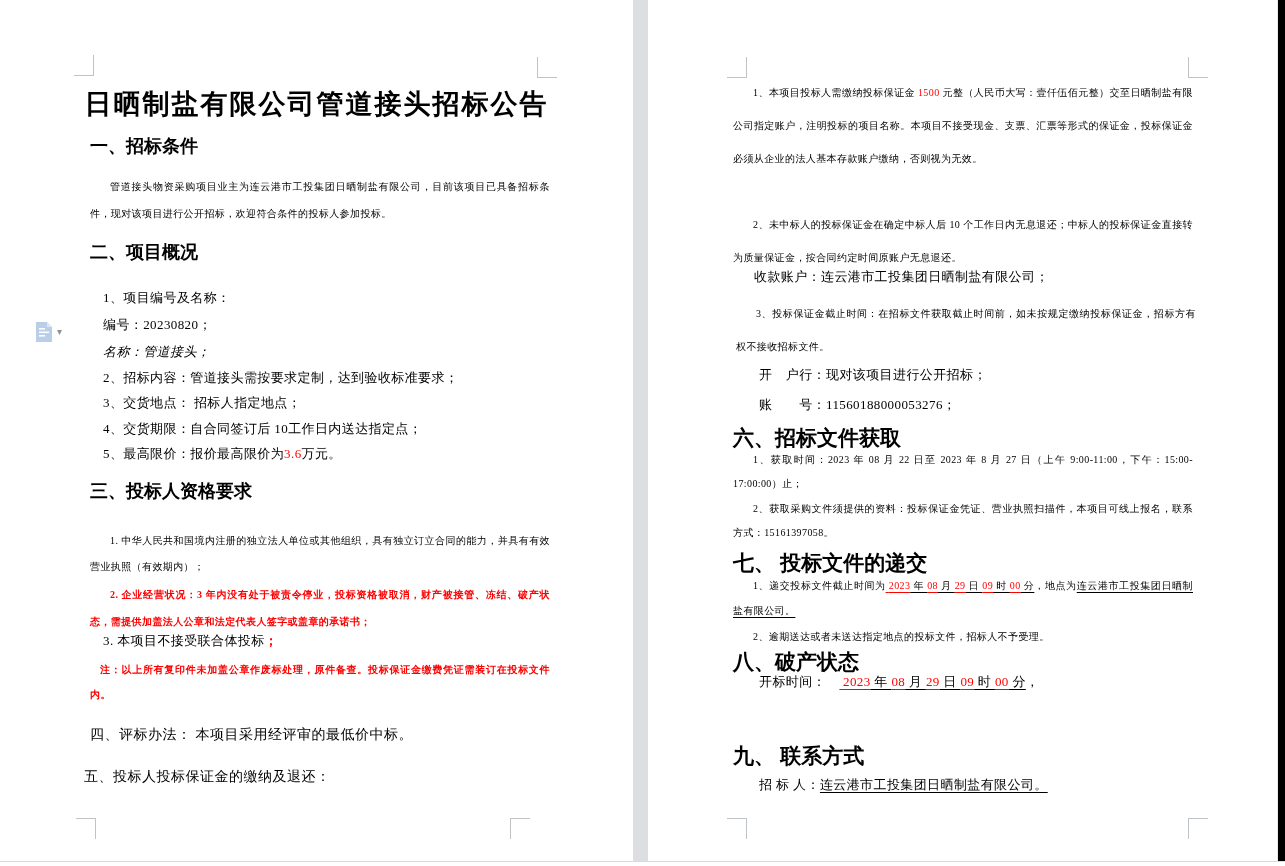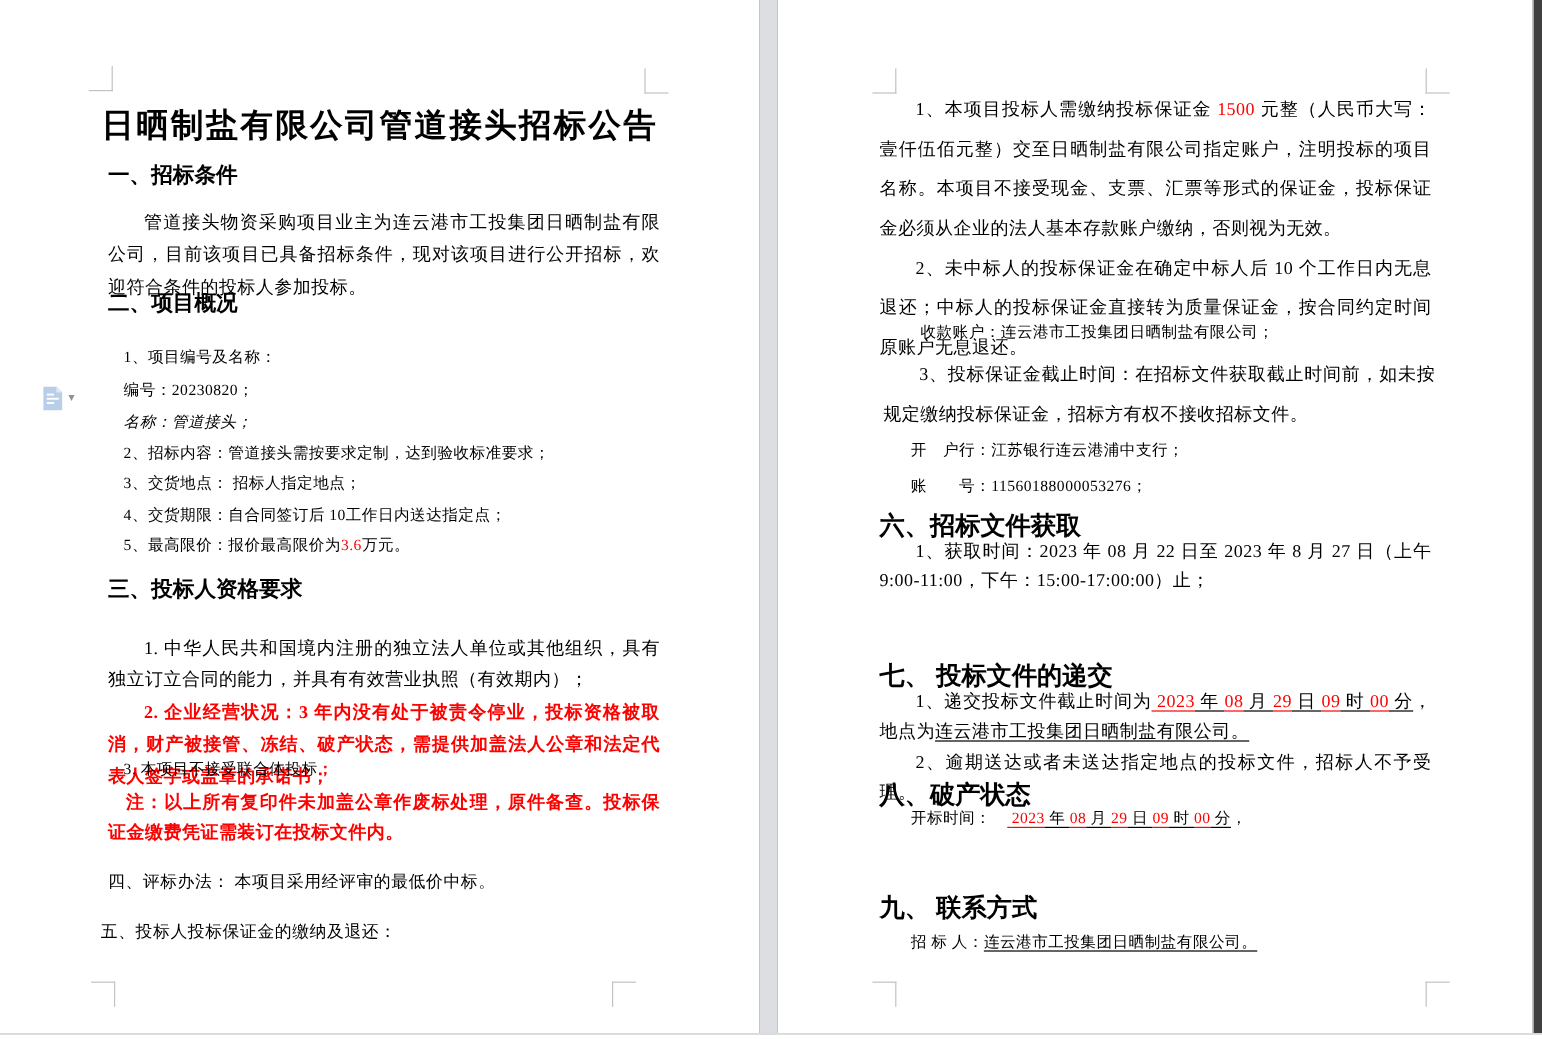--- a/index.html
+++ b/index.html
@@ -1,33 +1,33 @@
 <!DOCTYPE html>
 <html><head>
 <meta charset="utf-8">
 <style>
   html,body{margin:0;padding:0;background:#fff;}
   .stage{position:relative;width:1285px;height:862px;overflow:hidden;
-         font-family:"Liberation Serif","DejaVu Serif",serif;color:#000;background:#404040;}
+         font-family:"Liberation Serif","DejaVu Serif",serif;color:#000;background:#000000;}
   .abs{position:absolute;}
   .page{position:absolute;top:0;height:861px;background:#ffffff;}
   .page1{left:0;width:633px;}
   .page2{left:648px;width:629px;}
   .page-gap{position:absolute;left:633px;top:0;width:15px;height:861px;background:#dcdee1;}
   .right-line{position:absolute;left:1277px;top:0;width:1px;height:861px;background:#e7e9eb;}
   .bottom-strip{position:absolute;left:0;top:861px;width:1285px;height:5px;background:#eef1f4;border-top:1px solid #d9dcdf;}
   .mark{position:absolute;width:19px;height:20px;border:0 solid #bfc3c6;}
   .mark.tl{border-right-width:1px;border-bottom-width:1px;}
   .mark.tr{border-left-width:1px;border-bottom-width:1px;}
   .mark.bl{border-top-width:1px;border-right-width:1px;}
   .mark.br{border-top-width:1px;border-left-width:1px;}
   .doc-title{left:0;width:100%;text-align:center;font-size:27px;font-weight:bold;letter-spacing:2px;white-space:nowrap;}
   .h-big{font-size:18px;font-weight:bold;white-space:nowrap;}
   .h-sm{font-size:21px;font-weight:bold;white-space:nowrap;}
-  .body-p{width:460px;font-size:15px;text-align:justify;letter-spacing:0.4px;}
+  .body-p{width:460px;font-size:10px;text-align:justify;letter-spacing:0.4px;}
   .lh27{line-height:27px;} .lh26{line-height:26px;} .lh25{line-height:25px;}
   .lh24{line-height:24px;} .lh33{line-height:33px;}
   .ind2{text-indent:2em;} .ind1{text-indent:1em;}
   .line{font-size:13px;white-space:nowrap;letter-spacing:0.4px;}
   .pad-item{padding-left:13px;}
   .red{color:#ff0000;}
   .redb{color:#ff0000;font-weight:bold;}
   .u{text-decoration:underline;text-underline-offset:3px;}
   .s45{font-size:14px;white-space:nowrap;letter-spacing:0.5px;}
   .paste{position:absolute;left:36px;top:322px;display:flex;align-items:flex-start;gap:5px;cursor:pointer;}
@@ -82,27 +82,28 @@
   <div class="page-gap"></div>
 
   <div class="page page2">
     <div class="mark tl abs" style="left:79px;top:57px;"></div>
     <div class="mark tr abs" style="left:540px;top:57px;"></div>
     <div class="mark bl abs" style="left:79px;top:818px;"></div>
     <div class="mark br abs" style="left:540px;top:818px;"></div>
 
     <div class="abs body-p lh33 ind2" style="left:85px;top:76px;"><span>1、本项目投标人需缴纳投标保证金 </span><span class="red">1500</span><span> 元整（人民币大写：壹仟伍佰元整）交至日晒制盐有限公司指定账户，注明投标的项目名称。本项目不接受现金、支票、汇票等形式的保证金，投标保证金必须从企业的法人基本存款账户缴纳，否则视为无效。</span></div>
     <div class="abs body-p lh33 ind2" style="left:85px;top:208px;">2、未中标人的投标保证金在确定中标人后 10 个工作日内无息退还；中标人的投标保证金直接转为质量保证金，按合同约定时间原账户无息退还。</div>
-    <div class="abs line" style="left:93px;top:268px;padding-left:26px;">收款账户：连云港市工投集团日晒制盐有限公司；</div>
+    <div class="abs line" style="left:80px;top:268px;padding-left:26px;">收款账户：连云港市工投集团日晒制盐有限公司；</div>
     <div class="abs body-p lh33 ind2" style="left:88px;top:297px;">3、投标保证金截止时间：在招标文件获取截止时间前，如未按规定缴纳投标保证金，招标方有权不接收招标文件。</div>
-    <div class="abs line" style="left:85px;top:366px;padding-left:26px;">开　户行：江苏银行连云港浦中支行；</div>
+    <div class="abs line" style="left:85px;top:366px;padding-left:26px;">开　户行：现对该项目进行公开招标；</div>
     <div class="abs line" style="left:85px;top:396px;padding-left:26px;">账　　号：11560188000053276；</div>
 
     <div class="abs h-sm" style="left:85px;top:424px;">六、招标文件获取</div>
     <div class="abs body-p lh24 ind2" style="left:85px;top:448px;">1、获取时间：2023 年 08 月 22 日至 2023 年 8 月 27 日（上午 9:00-11:00，下午：15:00-17:00:00）止；</div>
+    <div class="abs body-p lh24 ind2" style="left:85px;top:497px;">2、获取采购文件须提供的资料：投标保证金凭证、营业执照扫描件，本项目可线上报名，联系方式：15161397058。</div>
 
     <div class="abs h-sm" style="left:85px;top:549px;">七、 投标文件的递交</div>
     <div class="abs body-p lh25 ind2" style="left:85px;top:573px;"><span>1、递交投标文件截止时间为</span><span class="u red"> </span><span class="u red">2023</span><span class="u"> 年 </span><span class="u red">08</span><span class="u"> 月 </span><span class="u red">29</span><span class="u"> 日 </span><span class="u red">09</span><span class="u"> 时 </span><span class="u red">00</span><span class="u"> 分</span><span>，地点为</span><span class="u">连云港市工投集团日晒制盐有限公司。</span></div>
     <div class="abs body-p lh25 ind2" style="left:85px;top:624px;">2、逾期送达或者未送达指定地点的投标文件，招标人不予受理。</div>
 
     <div class="abs h-sm" style="left:85px;top:648px;">八、破产状态</div>
     <div class="abs line" style="left:85px;top:673px;padding-left:26px;"><span>开标时间：　</span><span class="u red"> </span><span class="u red">2023</span><span class="u"> 年 </span><span class="u red">08</span><span class="u"> 月 </span><span class="u red">29</span><span class="u"> 日 </span><span class="u red">09</span><span class="u"> 时 </span><span class="u red">00</span><span class="u"> 分</span><span>，</span></div>
 
     <div class="abs h-sm" style="left:85px;top:742px;">九、 联系方式</div>
     <div class="abs line" style="left:85px;top:776px;padding-left:26px;"><span>招 标 人：</span><span class="u">连云港市工投集团日晒制盐有限公司。</span></div>

